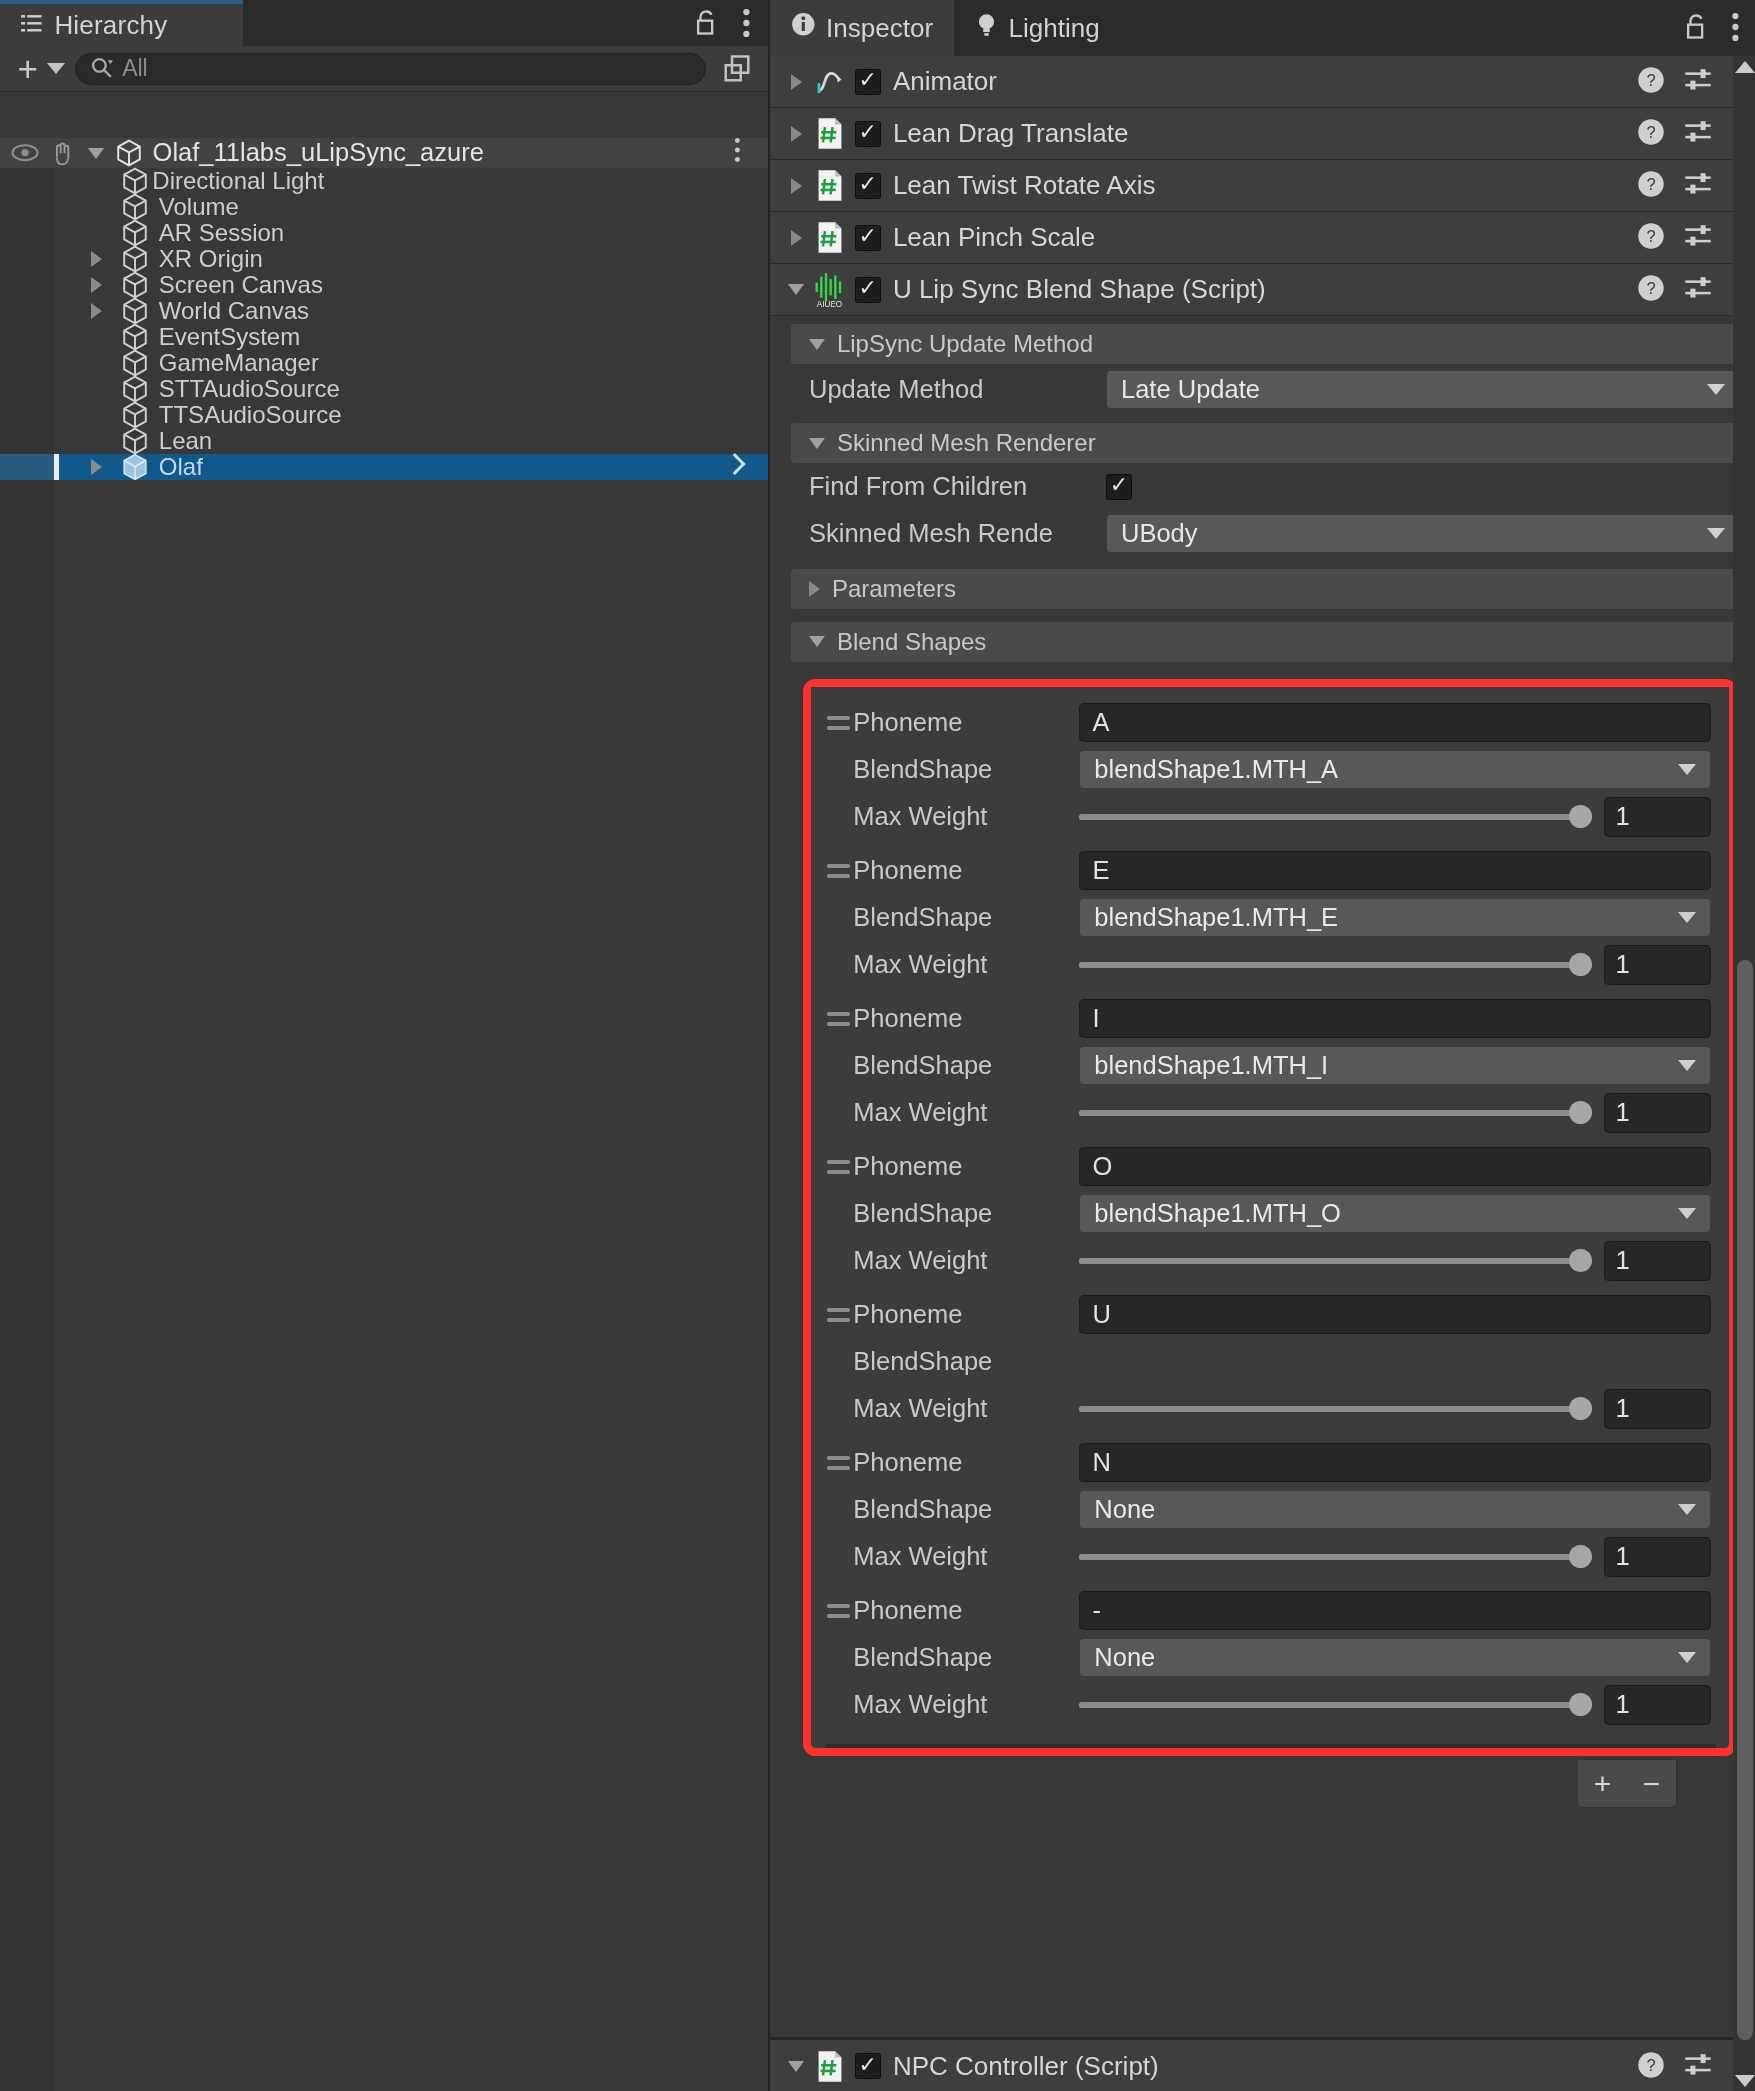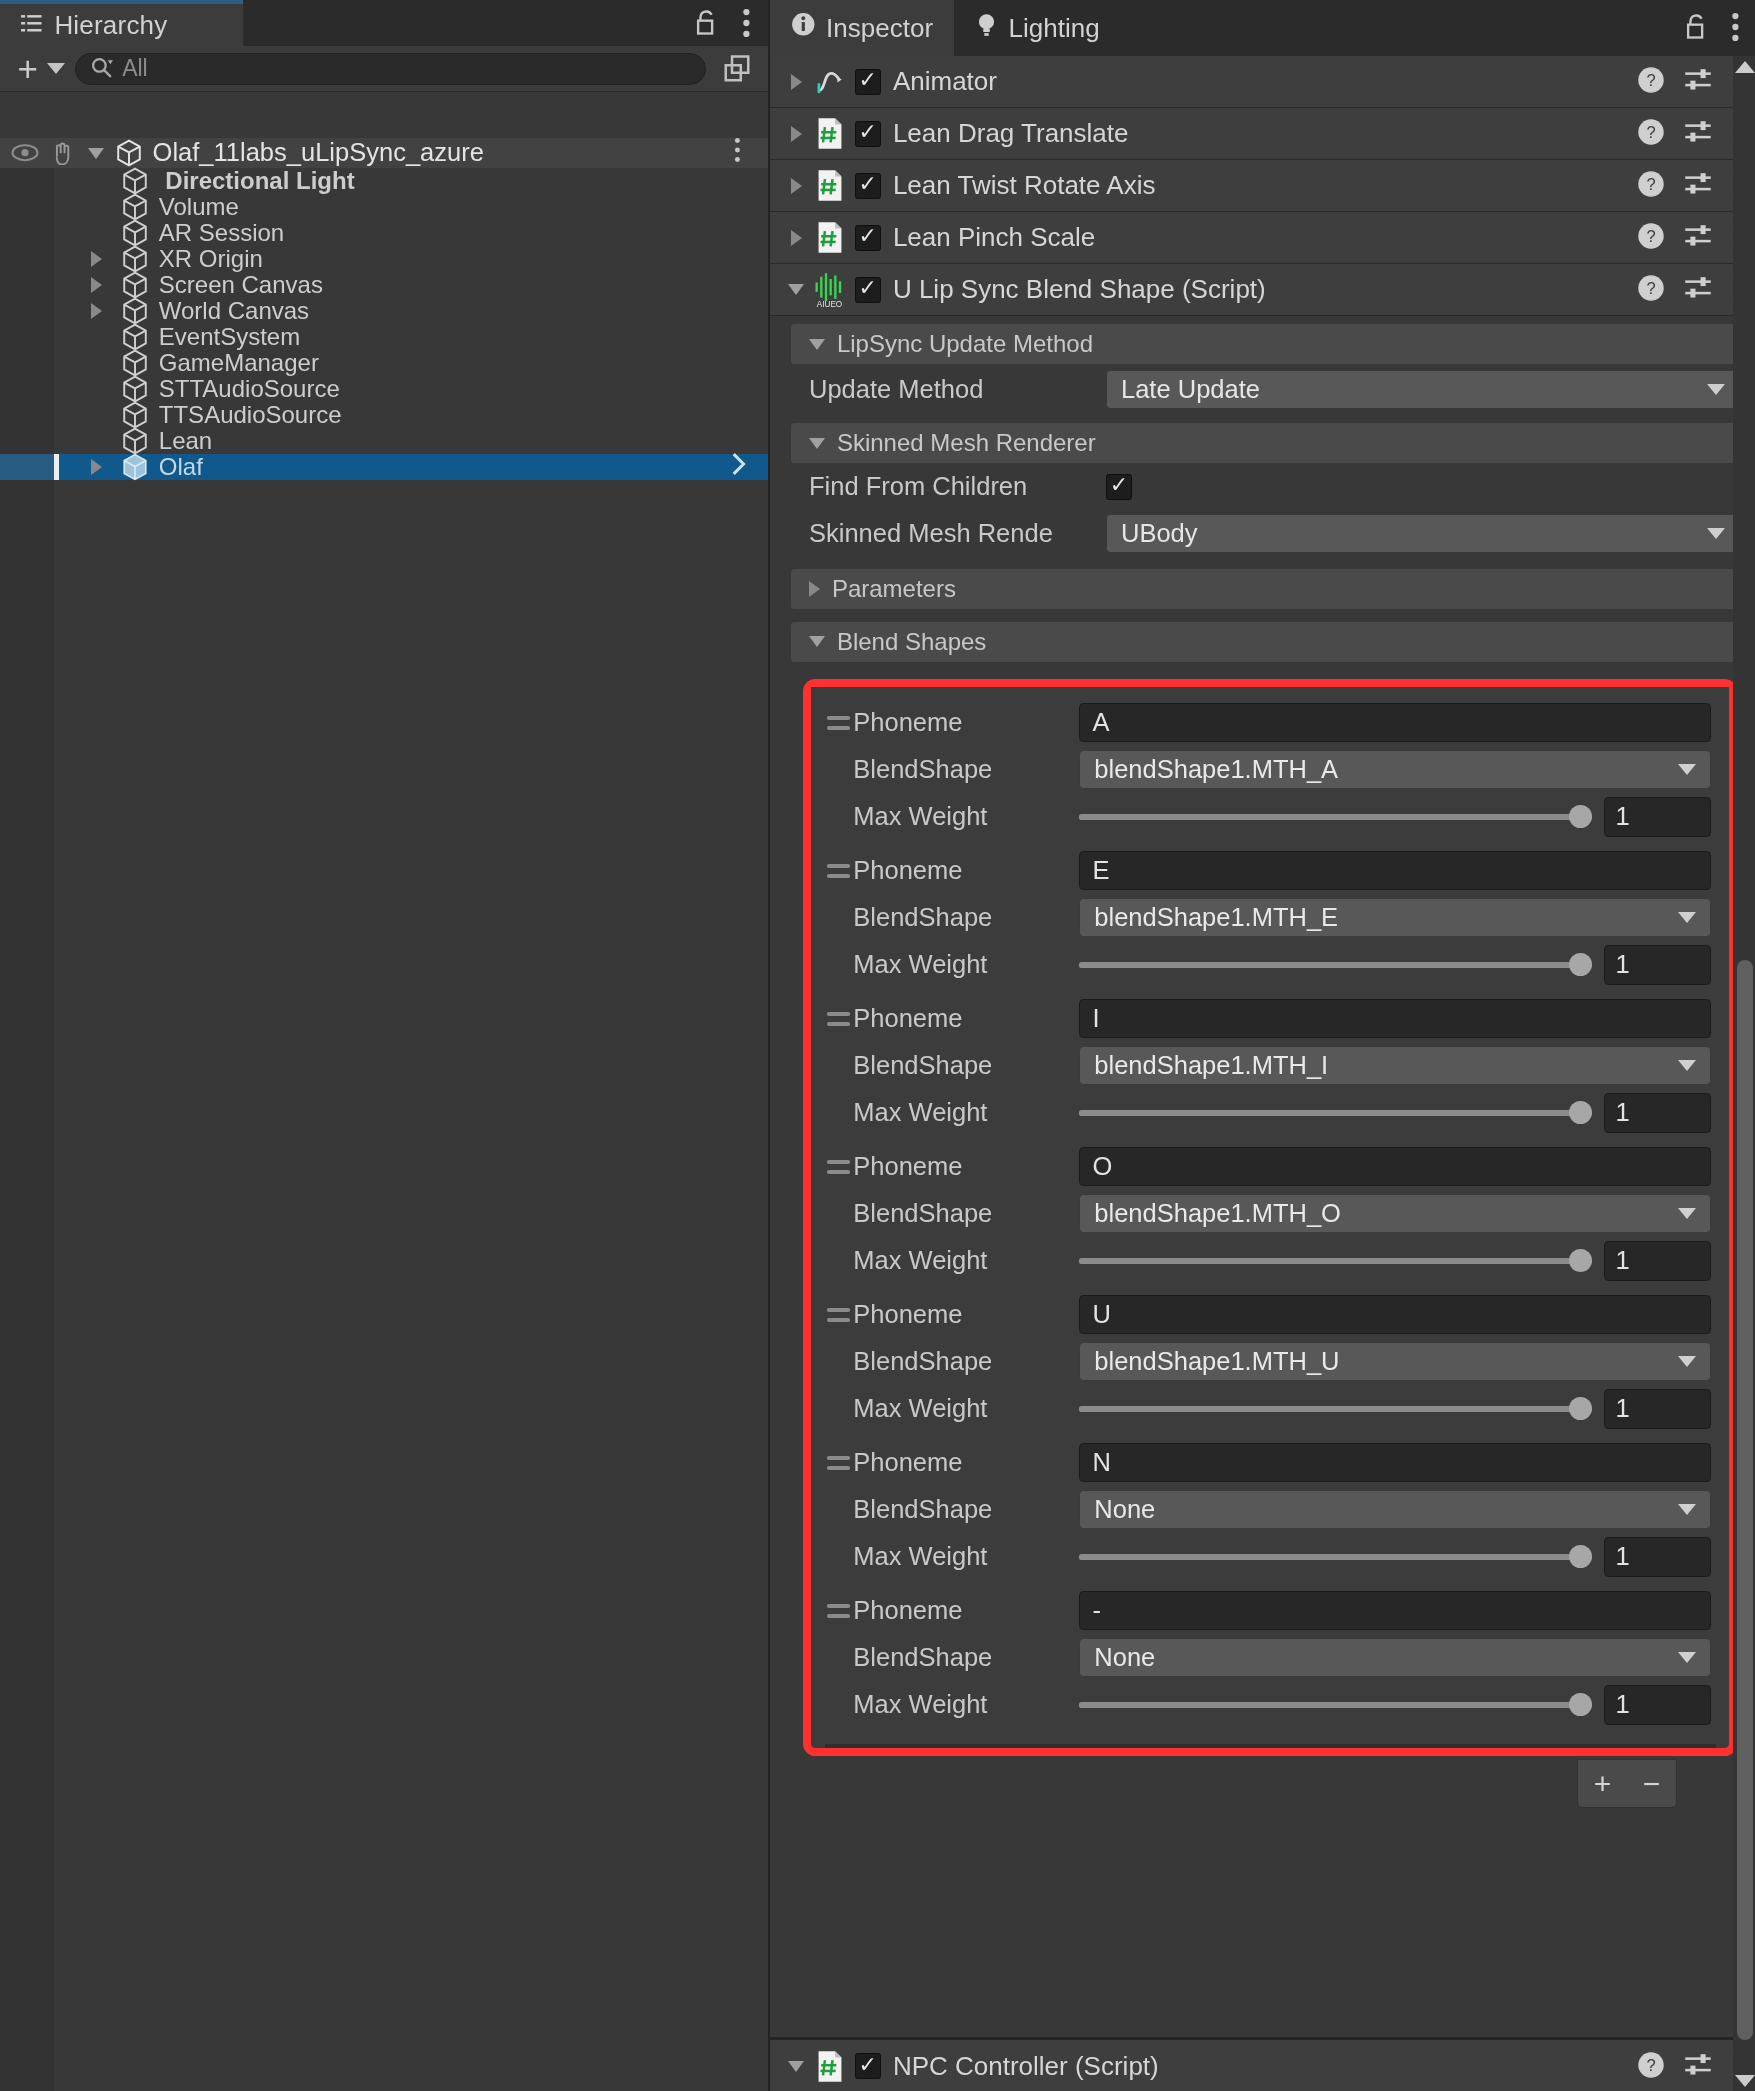--- a/index.html
+++ b/index.html
@@ -268,21 +268,21 @@
 
       <div id="tree-rows">
           <div class="row" style="height: 26px;">
             <span style="width: 26px; margin-left: 91px; display: flex; align-items: center; position: relative; z-index: 2;"></span>
             <span style="margin-left: 5.3px; display: flex; align-items: center; position: relative; z-index: 2;">
               <svg width="26" height="28" viewBox="0 0 24 26">
                 <path d="M12 1.5 22 7v12l-10 5.5L2 19V7z" fill="none" stroke="#cfcfcf" stroke-width="1.8"></path>
                 <path d="M2 7l10 5.5L22 7M12 12.5V24.5" fill="none" stroke="#cfcfcf" stroke-width="1.8"></path>
               </svg>
             </span>
-            <span class="lbl" style="margin-left: 17px; position: relative; z-index: 2; font-weight: bold;">Directional Light</span>
+            <span class="lbl" style="margin-left: 4px; position: relative; z-index: 2;">Directional Light</span>
           </div>
           <div class="row" style="height: 26px;">
             <span style="width: 26px; margin-left: 91px; display: flex; align-items: center; position: relative; z-index: 2;"></span>
             <span style="margin-left: 5.3px; display: flex; align-items: center; position: relative; z-index: 2;">
               <svg width="26" height="28" viewBox="0 0 24 26">
                 <path d="M12 1.5 22 7v12l-10 5.5L2 19V7z" fill="none" stroke="#cfcfcf" stroke-width="1.8"></path>
                 <path d="M2 7l10 5.5L22 7M12 12.5V24.5" fill="none" stroke="#cfcfcf" stroke-width="1.8"></path>
               </svg>
             </span>
             <span class="lbl" style="margin-left: 10.5px; position: relative; z-index: 2;">Volume</span>
@@ -850,24 +850,20 @@
                   </span>
                 </span>
                 <span class="t-label">Phoneme</span>
                 <span class="txtfield">
                   <span>U</span>
                 </span>
               </div>
               <div class="trow">
                 <span class="grip"></span>
                 <span class="t-label">BlendShape</span>
-                <span class="t-dropdown">
-                  <span>blendShape1.MTH_U</span>
-                  <span class="dd-caret"></span>
-                </span>
               </div>
               <div class="trow">
                 <span class="grip"></span>
                 <span class="t-label">Max Weight</span>
                 <span class="slider-wrap">
                   <span class="slider">
                     <span class="track"></span>
                     <span class="knob"></span>
                   </span>
                   <span class="numfield">

